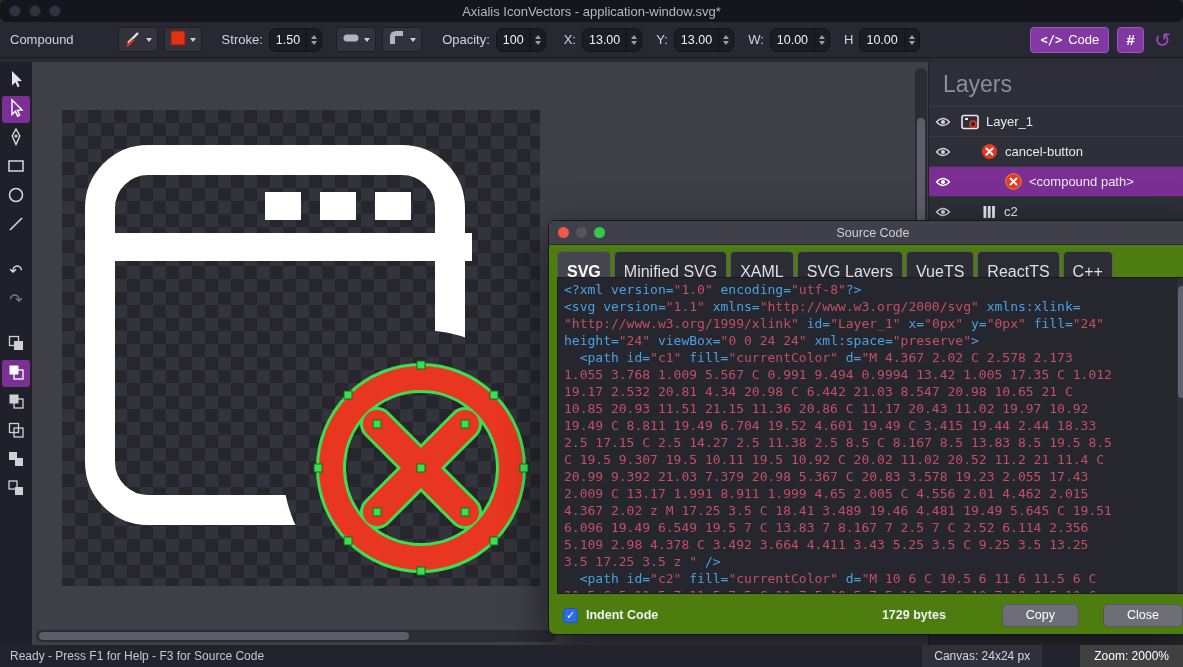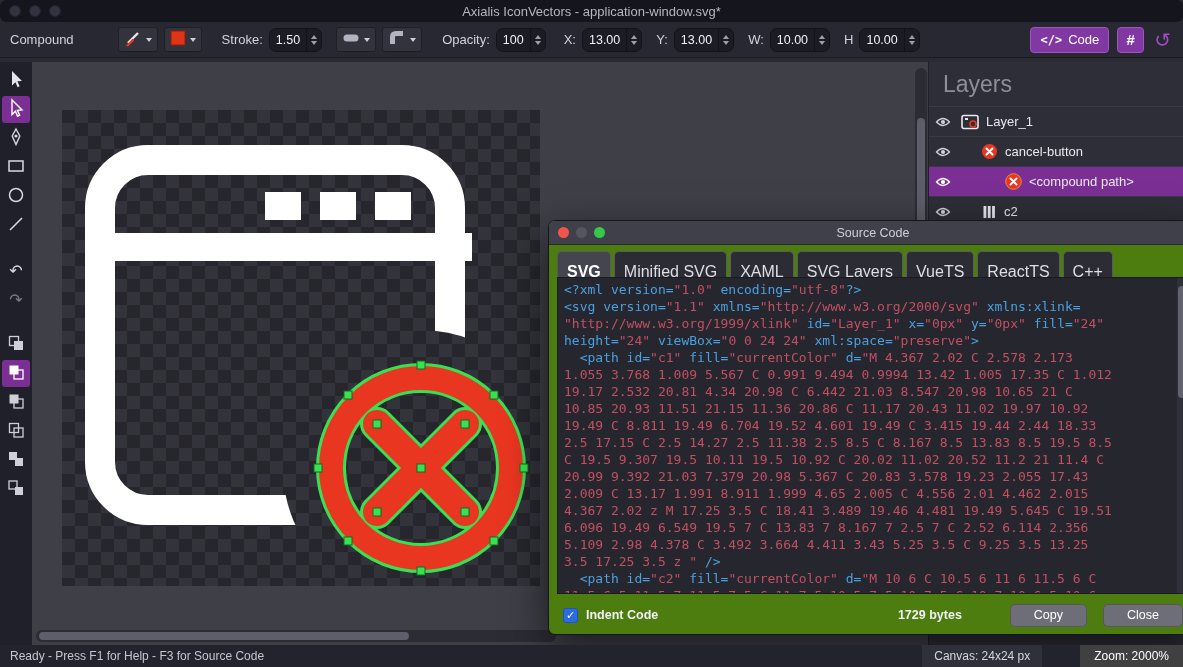--- a/index.html
+++ b/index.html
@@ -79,21 +79,21 @@
   .sw-tab.active { background:#45454f; font-weight:bold; color:#fff; }
   .sw-code { position:absolute; left:8px; right:8px; top:56px; bottom:40px; background:#26262e; border:1px solid #1a1a21; overflow:hidden; padding:3px 14px 0 6px; }
   .code-line { font-family:"DejaVu Sans Mono",monospace; font-size:13px; line-height:17px; white-space:pre; }
   .c-tag { color:#4aa0e0; } .c-str { color:#c25062; }
   .sw-scroll { position:absolute; right:9px; top:57px; width:11px; bottom:41px; background:#30303a; }
   .sw-thumb { position:absolute; top:8px; left:1px; width:9px; height:112px; background:#62626e; border-radius:4px; }
   .sw-footer { position:absolute; left:0; right:0; bottom:0; height:38px; display:flex; align-items:center; padding:0 14px; gap:8px; }
   .checkbox { width:15px; height:15px; background:#2d6ce0; border:1px solid #1e54bb; border-radius:3px; color:#fff; font-size:11px; display:flex; align-items:center; justify-content:center; }
   .cb-label { font-size:12.5px; font-weight:bold; color:#f0f0f6; }
   .bytes { margin-left:auto; margin-right:32px; font-size:12.5px; font-weight:bold; color:#f0f0f6; }
-  .sw-btn { background:#6e6e78; border:1px solid #57575f; color:#fff; border-radius:5px; height:23px; padding:0 23px; font-size:12.5px; display:flex; align-items:center; margin-left:8px; }
+  .sw-btn { background:#6e6e78; border:1px solid #57575f; color:#fff; border-radius:5px; height:23px; padding:0 23px; font-size:12.5px; display:flex; align-items:center; margin-left:16px; }
 
   
   .statusbar { position:absolute; left:0; right:0; bottom:0; height:22px; background:#23232d; display:flex; align-items:center; font-size:12px; color:#c6c6d0; z-index:25; }
   .status-left { padding-left:10px; }
   .status-right { margin-left:auto; display:flex; height:100%; align-items:stretch; }
   .canvas-info { padding:0 12px; background:#30303a; display:flex; align-items:center; color:#d6d6de; }
   .zoom-info { padding:0 14px; background:#404040; color:#fff; display:flex; align-items:center;margin-left:38px; }
 </style>
 </head>
 <body>

